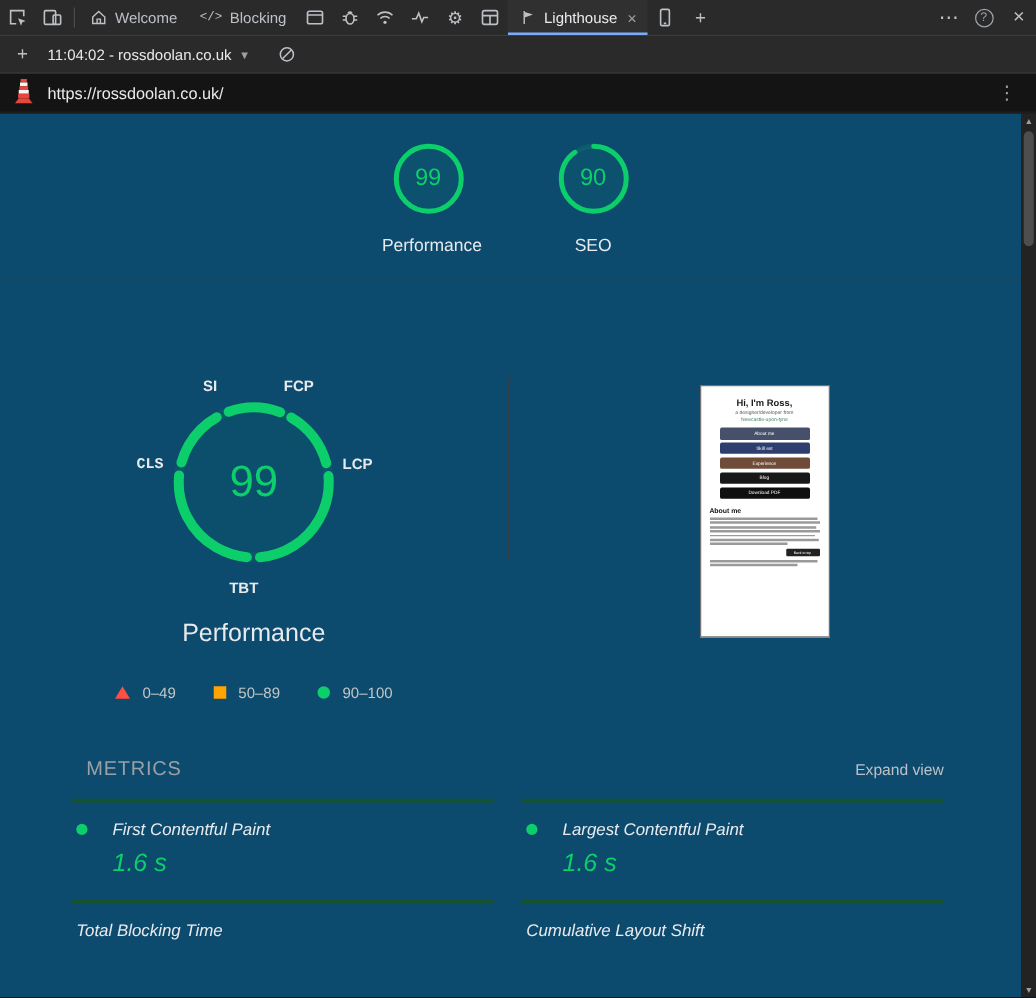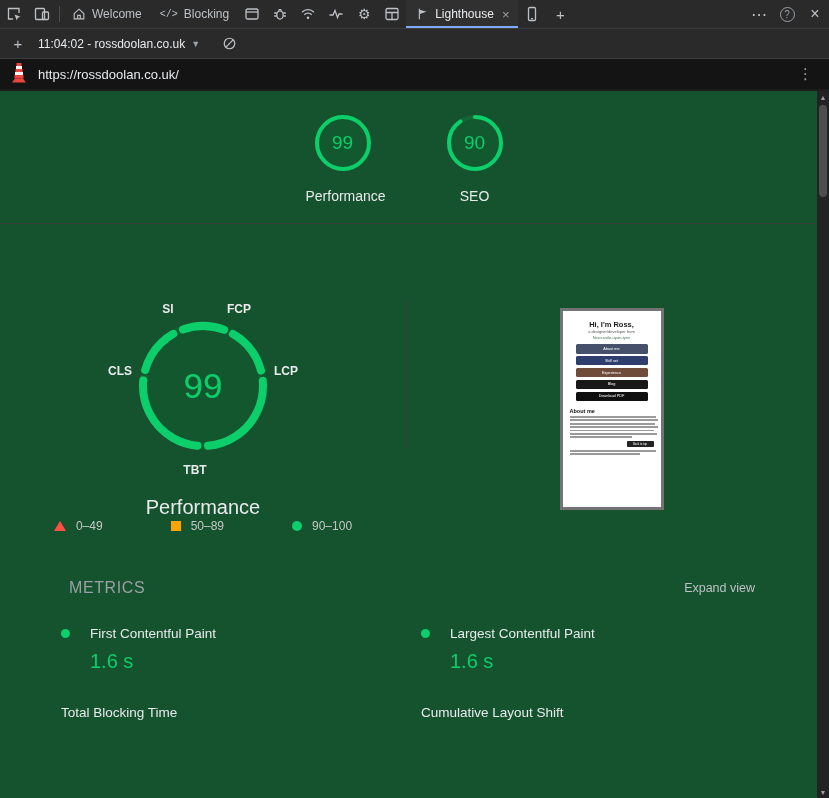--- a/index.html
+++ b/index.html
@@ -29,21 +29,21 @@
   .runbar { display:flex; align-items:center; height:30px; background:#2a2a2a; border-bottom:1px solid #3d3d3d; padding:0 8px; gap:10px; }
   .runbar .plus-glyph { width:20px; text-align:center; }
   .runsel { display:flex; align-items:center; gap:6px; font-size:12px; color:#e8eaed; cursor:pointer; }
   .caret { font-size:9px; color:#9aa0a6; }
   .blockico { margin-left:12px; }
   
   .urlbar { display:flex; align-items:center; height:30px; background:#141414; padding:0 10px; gap:10px; }
   .urltext { font-size:13px; color:#e8eaed; }
   .kebab { margin-left:auto; font-size:15px; color:#9aa0a6; padding:0 6px; cursor:pointer; }
   
-  .report { position:absolute; top:91px; left:0; right:12px; bottom:0; overflow:hidden; background:#14532d; }
+  .report { position:absolute; top:91px; left:0; right:12px; bottom:0; overflow:hidden; background:#0c4a6e; }
   .summary { padding:20px 0 16px; }
   .scores-row { display:flex; justify-content:center; gap:34px; }
   .score { width:98px; display:flex; flex-direction:column; align-items:center; cursor:pointer; }
   .gwrap { position:relative; width:64px; height:64px; }
   .gwrap svg { position:absolute; inset:0; }
   .gnum { position:absolute; inset:0; display:flex; align-items:center; justify-content:center;
           font-size:19px; color:#0cce6b; }
   .glabel { margin-top:13px; font-size:14px; line-height:17px; color:#e8eaed; text-align:center; max-width:74px; }
   .hdiv { height:1px; background:#3d3d3d; margin-top:18px; }
   
@@ -52,27 +52,27 @@
   .perf-right { flex:1; position:relative; display:flex; justify-content:center; }
   .vdivider { position:absolute; left:0; top:60px; height:148px; width:1px; background:#3d3d3d; }
   .biggauge-wrap { position:relative; width:220px; height:212px; margin:42px auto 0; }
   .biggauge-wrap svg { position:absolute; left:35px; top:29px; }
   .bignum { position:absolute; left:35px; top:29px; width:150px; height:150px;
             display:flex; align-items:center; justify-content:center; font-size:35px; color:#0cce6b; }
   .mlabel { position:absolute; transform:translate(-50%,-50%); font-size:12px; font-weight:700; color:#e8eaed; }
   .perf-title { text-align:center; font-size:20px; font-weight:500; color:#e8eaed; margin-top:2px; }
   .disclaimer { width:336px; margin:12px auto 0; text-align:center; font-size:12px; line-height:19px; color:#c4c7c5; }
   .disclaimer a { color:#a8c7fa; text-decoration:underline; cursor:pointer; }
-  .legend { display:flex; justify-content:center; align-items:center; gap:68px; font-size:12px; color:#c4c7c5; }
+  .legend { display:flex; justify-content:center; align-items:center; gap:30px; margin-top:28px; font-size:12px; color:#c4c7c5; }
   .legend .item { display:flex; align-items:center; gap:10px; }
   .shape-tri { width:0; height:0; border-left:6px solid transparent; border-right:6px solid transparent; border-bottom:10px solid #ff4e42; }
   .shape-sq { width:10px; height:10px; background:#ffa400; }
   .shape-dot { width:10px; height:10px; border-radius:50%; background:#0cce6b; }
   
-  .thumb { margin-top:68px; width:104px; height:202px; background:#fff; border:3px solid #737373; color:#222; overflow:hidden; }
+  .thumb { margin-top:68px; width:104px; height:202px; background:#fff; border:1px solid #737373; color:#222; overflow:hidden; }
   .thumb-head { margin-top:9px; text-align:center; font-size:7.5px; font-weight:700; color:#1a1a1a; }
   .thumb-sub { text-align:center; font-size:4px; color:#555; line-height:5.5px; }
   .thumb-sub.loc { color:#47805f; }
   .thumb-btns { margin-top:4px; }
   .thumb-btn { width:72px; height:9.5px; margin:2.4px auto; border-radius:1.5px; color:#fff;
                font-size:3.8px; display:flex; align-items:center; justify-content:center; }
   .thumb-btn:nth-child(1) { background:#46506a; }
   .thumb-btn:nth-child(2) { background:#2e3e6e; }
   .thumb-btn:nth-child(3) { background:#6f4b3a; }
   .thumb-btn:nth-child(4) { background:#181818; }
@@ -80,21 +80,21 @@
   .thumb-about { margin:7px 7px 2px; font-size:5.5px; font-weight:700; color:#111; }
   .tline { height:1.7px; background:#9a9a9a; margin:1.7px 7px; }
   .backtop { width:27px; height:6px; background:#222; color:#fff; font-size:2.8px; border-radius:1px;
              margin:3px 7px 3px auto; display:flex; align-items:center; justify-content:center; }
   
   .metrics { margin-top:46px; }
   .metrics-head { display:flex; align-items:center; margin:0 62px 0 57px; }
   .metrics-title { font-size:16px; letter-spacing:0.6px; color:#9aa0a6; font-weight:500;margin-left:12px; }
   .expand { margin-left:auto; font-size:12.5px; color:#bdc1c6; cursor:pointer; }
   .metrics-grid { display:grid; grid-template-columns:1fr 1fr; column-gap:22px; margin:14px 62px 0 57px; }
-  .mcell { border-top:1px solid #14532d; padding:14px 0 17px 4px; }
+  .mcell { border-top:3px solid #14532d; padding:14px 0 17px 4px;font-style:italic; }
   .mname-row { display:flex; align-items:center; gap:20px; }
   .mdot { width:9px; height:9px; border-radius:50%; background:#0cce6b; flex:none; }
   .mname { font-size:13.5px; color:#e8eaed; }
   .mvalue { margin:9px 0 0 29px; font-size:20px; color:#0cce6b; }
   
   .scrollbar { position:absolute; right:0; top:91px; bottom:0; width:12px; background:#232323; }
   .sb-arrow { position:absolute; left:0; width:12px; height:12px; display:flex; align-items:center; justify-content:center;
               font-size:7px; color:#9aa0a6; cursor:pointer; }
   .sb-arrow.up { top:0; } .sb-arrow.down { bottom:0; }
   .sb-thumb { position:absolute; left:2px; top:14px; width:8px; height:92px; background:#4e4e4e; border-radius:4px; cursor:pointer; }
@@ -251,21 +251,21 @@
       <div class="perf-left">
         <div class="biggauge-wrap">
           <svg width="150" height="150" viewBox="0 0 150 150">
             <circle cx="75" cy="75" r="60" fill="rgba(12,206,107,0.04)" stroke="rgba(12,206,107,0.08)" stroke-width="8"></circle>
             <circle cx="75" cy="75" r="60" fill="none" stroke="#0cce6b" stroke-width="8" stroke-linecap="round" stroke-dasharray="47.1 10.5 94.2 10.5 94.2 10.5 47.1 10.5 41.9 10.6" transform="rotate(-60 75 75)"></circle>
           </svg>
           <span class="bignum">99</span>
           <span class="mlabel" style="left:75px; top:27px;">SI</span>
           <span class="mlabel" style="left:146px; top:27px;">FCP</span>
           <span class="mlabel" style="left:193px; top:89px;">LCP</span>
-          <span class="mlabel" style="left:27px; top:89px;">CLS</span>
+          <span class="mlabel" style="left:27px; top:89px;font-family:Liberation Mono, monospace;">CLS</span>
           <span class="mlabel" style="left:102px; top:188px;">TBT</span>
         </div>
         <div class="perf-title">Performance</div>
         <div class="legend">
           <div class="item">
             <span class="shape-tri"></span>
             <span>0–49</span>
           </div>
           <div class="item">
             <span class="shape-sq"></span>

